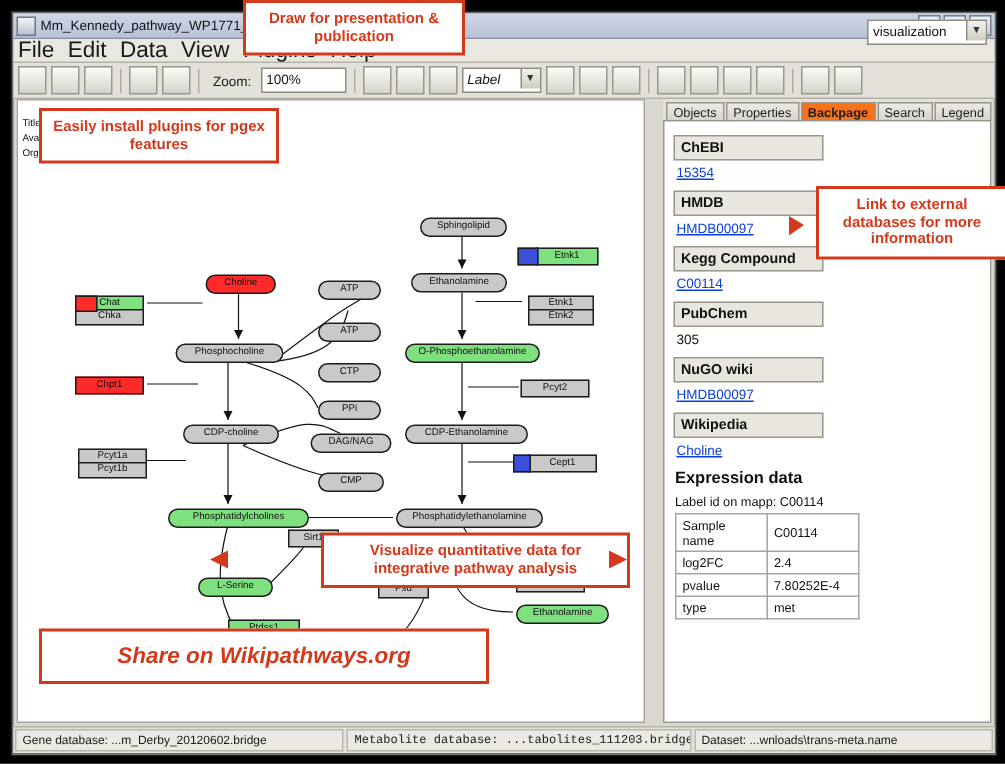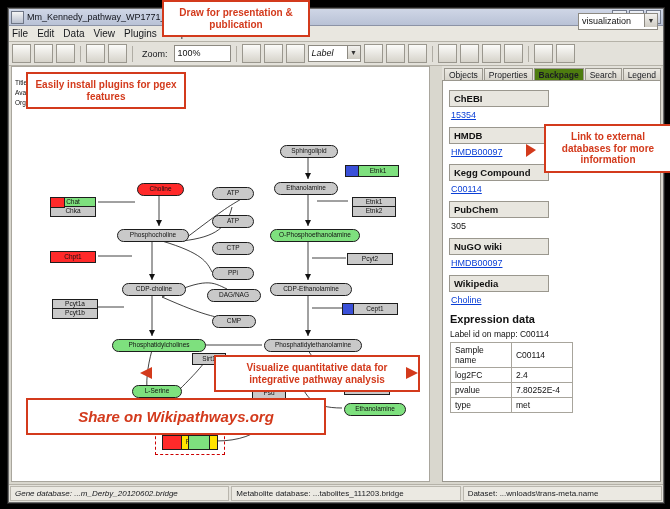--- a/index.html
+++ b/index.html
@@ -6,37 +6,37 @@
   body{width:670px;height:509px;overflow:hidden;font-family:"Liberation Sans",sans-serif;}
   .app{position:absolute;left:8px;top:8px;width:654px;height:493px;background:#d9d7ce;border:1px solid #6b6b6b;box-shadow:0 0 0 1px #222;}
   
   .titlebar{height:16px;background:linear-gradient(#cfd6e6,#b9c2d6);border-bottom:1px solid #8c93a6;display:flex;align-items:center;padding:0 2px;}
   .tb-icon{width:11px;height:11px;background:linear-gradient(#f4f4f4,#b9c0cf);border:1px solid #6f7686;margin-right:3px;}
   .tb-title{font-size:9px;color:#11131a;white-space:nowrap;overflow:hidden;}
   .tb-buttons{margin-left:auto;display:flex;gap:2px;}
   .tb-btn{width:13px;height:12px;background:linear-gradient(#eef1f7,#c3cad9);border:1px solid #737b8c;font-size:8px;line-height:10px;text-align:center;color:#222;}
   
   .menubar{height:15px;background:#e9e7e0;border-bottom:1px solid #b5b2a8;display:flex;align-items:center;padding-left:3px;gap:9px;}
-  .menu-item{font-size:10px;color:#16181c;}
+  .menu-item{font-size:15px;color:#16181c;}
   
   .toolbar{height:23px;background:#e3e1da;border-bottom:1px solid #b5b2a8;display:flex;align-items:center;padding:0 3px;gap:3px;}
   .tbtn{width:17px;height:17px;border:1px solid #9a978e;background:linear-gradient(#fbfbf9,#d6d3ca);}
   .tsep{width:1px;height:16px;background:#b0ada4;margin:0 2px;}
   .zoom-label{font-size:9px;color:#16181c;margin:0 3px 0 4px;}
   .zoom-box{width:52px;height:15px;border:1px solid #8d8a82;background:#fff;font-size:9px;line-height:15px;padding-left:3px;color:#111;}
   .combo{height:15px;border:1px solid #8d8a82;background:#fff;font-size:9px;line-height:15px;padding-left:3px;color:#111;position:relative;}
   .combo .arrow{position:absolute;right:0;top:0;width:12px;height:13px;background:linear-gradient(#f2f1ee,#cfccc3);border-left:1px solid #8d8a82;text-align:center;font-size:7px;line-height:13px;color:#333;}
   .vis-combo{position:absolute;right:5px;top:4px;width:75px;}
   
   .body{position:absolute;top:55px;left:0;right:0;bottom:18px;display:flex;}
   .canvas-wrap{position:relative;width:425px;background:#fff;border:1px solid #a9a69d;margin:2px;overflow:hidden;}
   .side{position:relative;flex:1;margin:2px 2px 2px 10px;background:#e3e1da;display:flex;flex-direction:column;}
   .tabrow{display:flex;height:15px;align-items:flex-end;padding-left:2px;gap:1px;}
   .tab{font-size:8.5px;padding:1px 4px;border:1px solid #9a978e;border-bottom:none;background:linear-gradient(#eceae3,#d5d2c9);color:#1b1d22;}
-  .tab.active{background:#4d7c0f;font-weight:bold;}
+  .tab.active{background:#f97316;font-weight:bold;}
   .panel{flex:1;background:#fff;border:1px solid #9a978e;margin-top:-1px;overflow:hidden;padding:4px 6px;}
   .sec-title{display:inline-block;font-size:9.5px;font-weight:bold;color:#111;background:#e8e6df;border:1px solid #9a978e;padding:2px 8px 2px 4px;min-width:86px;margin:5px 0 3px;}
   .link{font-size:9px;color:#0a3fd6;text-decoration:underline;margin:0 0 2px 2px;display:block;}
   .plain{font-size:9px;color:#111;margin:0 0 2px 2px;}
   .exp-title{font-size:11px;font-weight:bold;color:#111;margin:8px 0 4px 1px;}
   .gene-row{font-size:8.5px;color:#111;margin:2px 0 3px 1px;}
   table.data{border-collapse:collapse;margin-left:1px;}
   table.data td{border:1px solid #a8a59c;font-size:8.5px;padding:2px 4px;color:#111;background:#fff;}
   table.data td.k{width:52px;}
   table.data td.v{width:52px;}
@@ -258,22 +258,22 @@
             <td class="v">met</td>
           </tr>
         </tbody>
           </table>
 
       </div>
     </div>
   </div>
 
   <div class="statusbar">
-    <span class="status-cell" style="flex:1.05;font-style:italic;">Gene database: ...m_Derby_20120602.bridge</span>
-    <span class="status-cell" style="flex:1.1;">Metabolite database: ...tabolites_111203.bridge</span>
+    <span class="status-cell" style="flex:1.05;">Gene database: ...m_Derby_20120602.bridge</span>
+    <span class="status-cell" style="flex:1.1;font-family:Liberation Mono, monospace;">Metabolite database: ...tabolites_111203.bridge</span>
     <span class="status-cell" style="flex:0.95;">Dataset: ...wnloads\trans-meta.name</span>
   </div>
 </div>
 
 <div class="callout" style="left:162px;top:0px;width:132px;">
   <span>Draw for presentation
 &amp; publication</span>
 </div>
 <div class="callout" style="left:26px;top:72px;width:144px;">
   <span>Easily install plugins for
@@ -281,21 +281,21 @@
 </div>
 <div class="callout" style="left:544px;top:124px;width:112px;">
   <span>Link  to external
 databases  for
 more information</span>
 </div>
 <div class="callout" style="left:214px;top:355px;width:190px;">
   <span>Visualize quantitative data  for
 integrative pathway analysis</span>
 </div>
-<div class="callout big" style="left:26px;top:398px;width:276px;">
+<div class="callout big" style="left:26px;top:419px;width:276px;">
   <span>Share on Wikipathways.org</span>
 </div>
 
 <svg style="position:absolute;left:0;top:0;width:670px;height:509px;pointer-events:none;">
   <g fill="#d33a1c">
     <polygon points="152,367 140,373 152,379"></polygon>
     <polygon points="406,367 418,373 406,379"></polygon>
     <polygon points="536,150 526,144 526,157"></polygon>
   </g>
 </svg>

